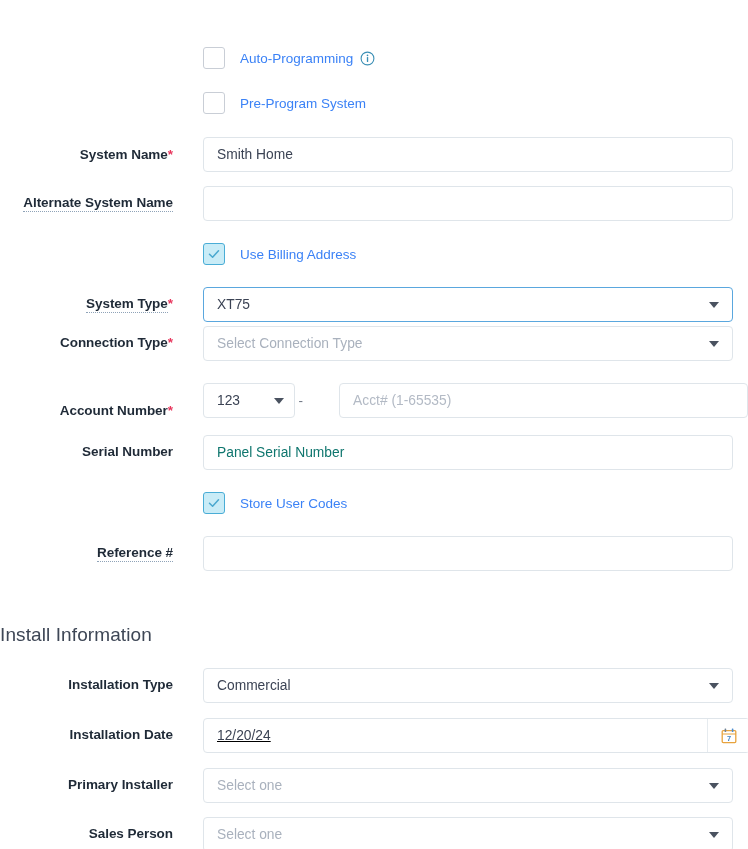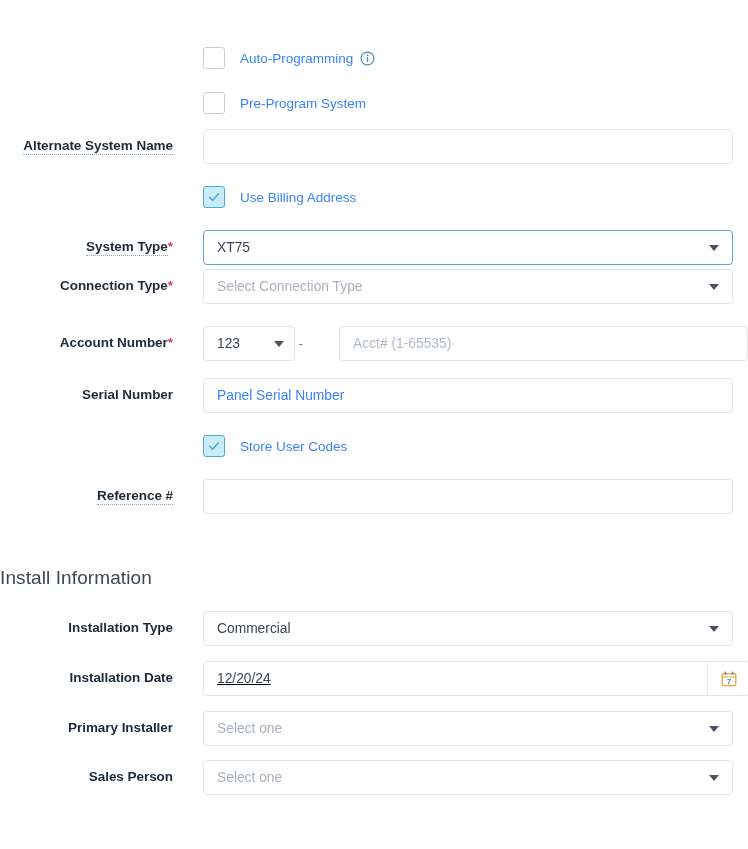--- a/index.html
+++ b/index.html
@@ -94,21 +94,21 @@
     height: 35px;
     border: 1px solid #dfe5ea;
     border-radius: 4px;
     background: #ffffff;
     display: flex;
     align-items: center;
     padding: 0 13px;
     font-size: 13.8px;
     color: #3b4354;
   }
-  .input.placeholder { color: #3b82f6; }
+  .input.placeholder { color: #0f766e; }
 
   
   .select {
     width: 530px;
     height: 35px;
     border: 1px solid #dfe5ea;
     border-radius: 4px;
     background: #ffffff;
     display: flex;
     align-items: center;
@@ -229,20 +229,26 @@
     <div class="field-col">
       <div class="cbrow">
         <span class="cbox">
           
         </span>
         <span class="cblabel">Pre-Program System</span>
       </div>
     </div>
   </div>
 
+  <div class="row" style="margin-top:22px;">
+    <div class="label-col" style="padding-top:10px;"><span>System Name</span><span class="req">*</span></div>
+    <div class="field-col">
+      <div class="input" title="Smith Home">Smith Home</div>
+    </div>
+  </div>
 
   <div class="row" style="margin-top:14px;">
     <div class="label-col" style="padding-top:9px;"><span class="tooltip-label">Alternate System Name</span></div>
     <div class="field-col">
       <div class="input"></div>
     </div>
   </div>
 
   <div class="row" style="margin-top:21px;">
     <div class="label-col"></div>
@@ -271,21 +277,21 @@
   <div class="row" style="margin-top:4px;">
     <div class="label-col" style="padding-top:9px;"><span>Connection Type</span><span class="req">*</span></div>
     <div class="field-col">
       <div class="select">
         <span class="val placeholder">Select Connection Type</span>
         <span class="caret"></span>
       </div>
     </div>
   </div>
 
-  <div class="row" style="margin-top:22px;">
+  <div class="row" style="margin-top:22px;align-items:flex-end;">
     <div class="label-col" style="padding-top:9px;"><span>Account Number</span><span class="req">*</span></div>
     <div class="field-col">
       <div class="acct-wrap">
         <div class="acct-prefix">
           <span>123</span>
           <span class="caret"></span>
         </div>
         <span class="acct-dash">-</span>
         <div class="acct-num" placeholder="Acct# (1-65535)">Acct# (1-65535)</div>
       </div>

